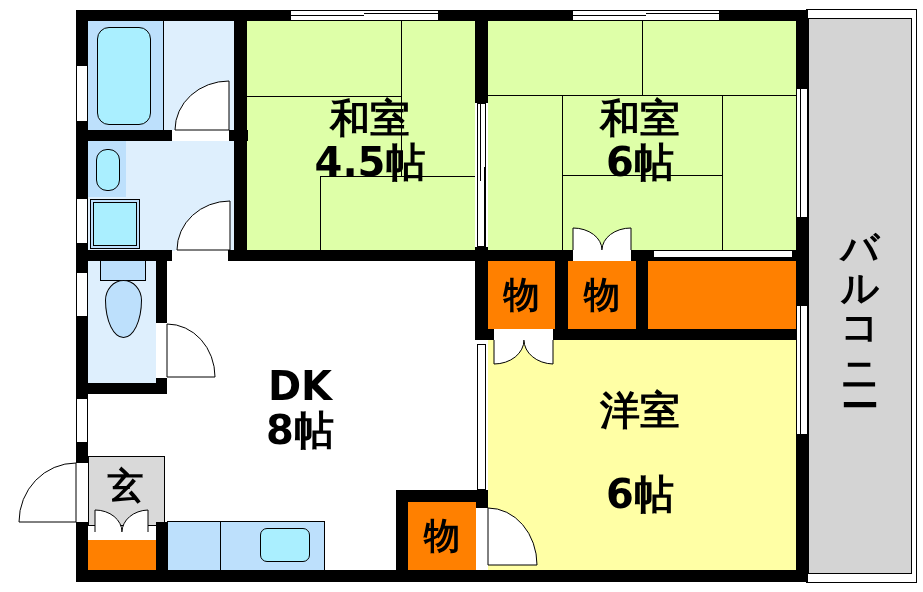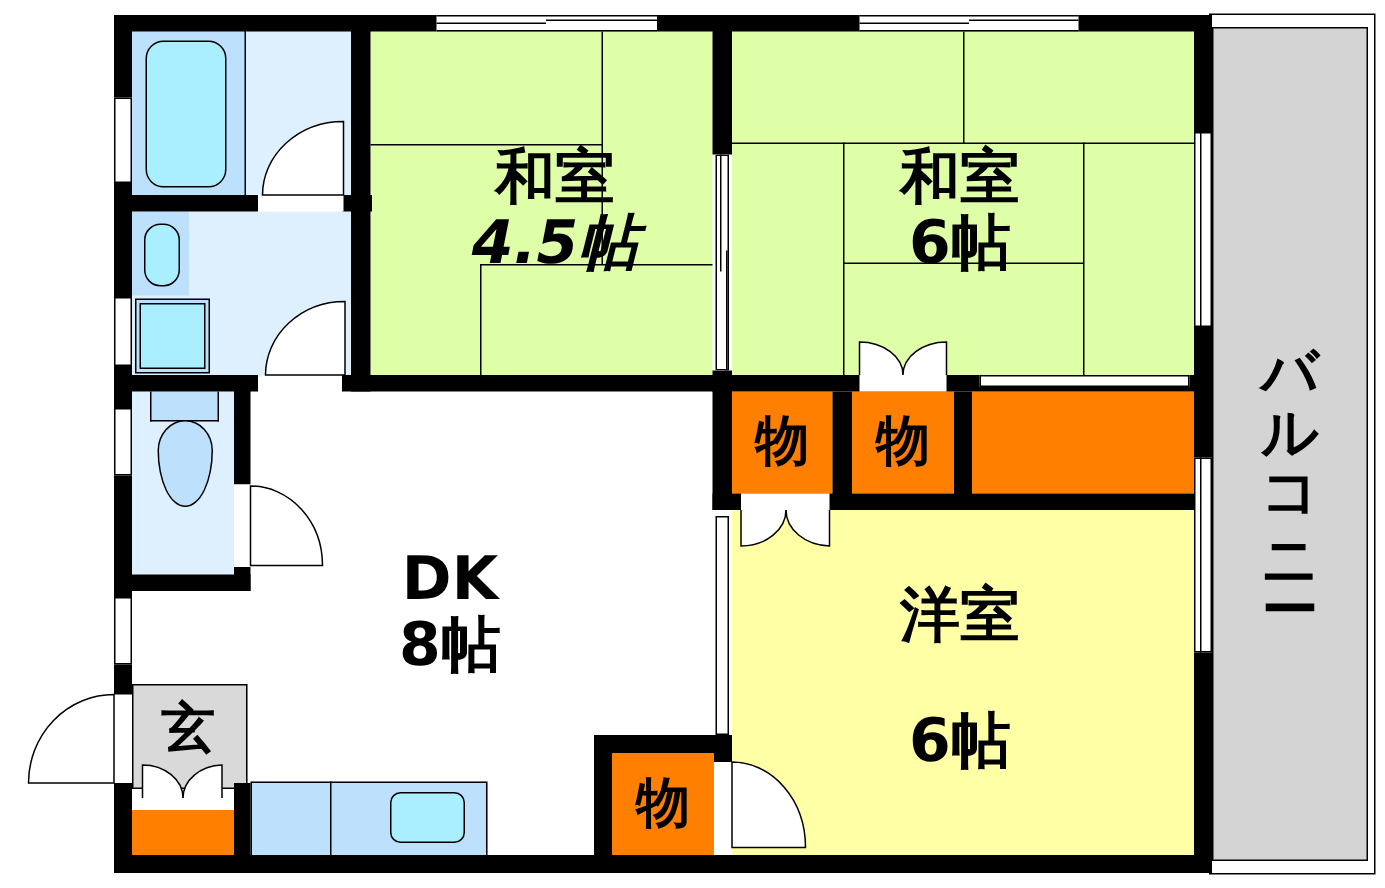--- a/index.html
+++ b/index.html
@@ -165,21 +165,21 @@
       <path d="M631,250 L631,228 A29,22 0 0 0 602,250"></path>
 
       <rect x="95" y="532" width="53" height="8" stroke="none"></rect>
       <path d="M95,532 L95,510 A27,22 0 0 1 122,532"></path>
       <path d="M148,532 L148,510 A27,22 0 0 0 122,532"></path>
     </g>
   </svg>
 
   <div class="label" style="left:300px;top:90px;width:140px;height:100px;font-size:40px;">
     <span>和室</span>
-    <span style="margin-top:4px;font-style:italic;">4.5帖</span>
+    <span style="margin-top:4px;">4.5帖</span>
   </div>
   <div class="label" style="left:580px;top:90px;width:120px;height:100px;font-size:40px;">
     <span>和室</span>
     <span style="margin-top:4px;">6帖</span>
   </div>
   <div class="label" style="left:245px;top:360px;width:110px;height:96px;font-size:40px;">
     <span>DK</span>
     <span style="margin-top:4px;">8帖</span>
   </div>
   <div class="label" style="left:580px;top:402px;width:120px;height:100px;font-size:40px;gap:40px;">

